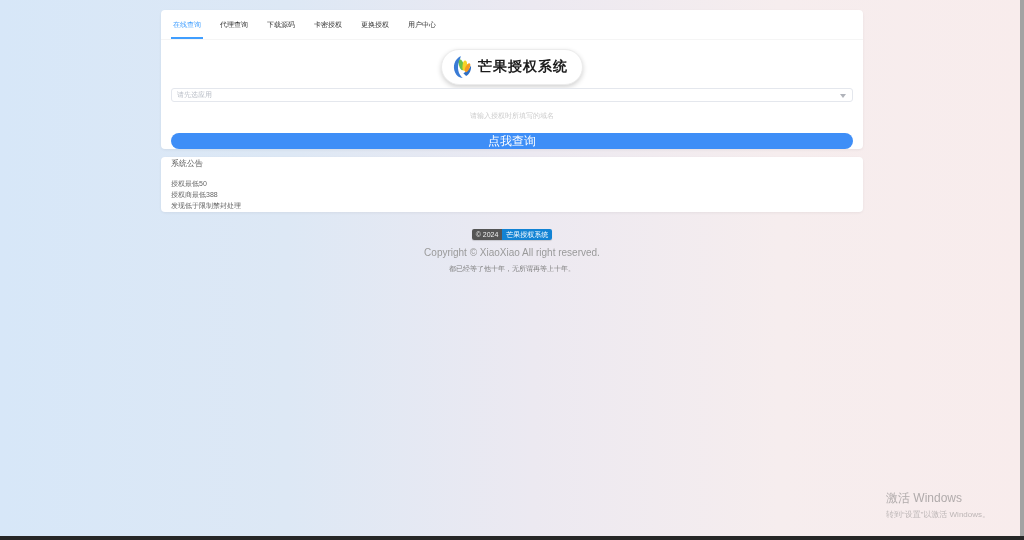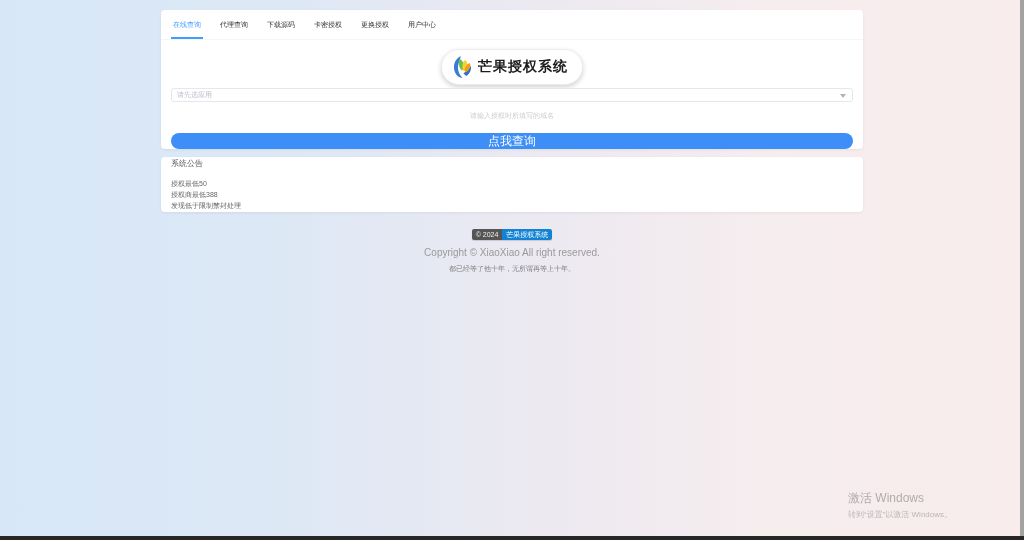--- a/index.html
+++ b/index.html
@@ -107,21 +107,21 @@
     line-height: 1;
     border-radius: 2px;
     overflow: hidden;
     box-shadow: 0 1px 1px rgba(0,0,0,0.15);
   }
   .badge-left  { background: #555555; color: #f0f0f0; padding: 2px 4px; }
   .badge-right { background: #1283d4; color: #ffffff; padding: 2px 4px; }
   .copyright { margin-top: 6px; font-size: 10px; color: #9a9a9a; }
   .quote     { margin-top: 6px; font-size: 7px; color: #7f7f7f; }
   
-  .watermark { position: absolute; left: 848px; top: 490px; color: rgba(105,105,105,0.50); }
+  .watermark { position: absolute; left: 886px; top: 490px; color: rgba(105,105,105,0.50); }
   .wm-line1 { font-size: 12px; }
   .wm-line2 { font-size: 8px; margin-top: 2px; color: rgba(105,105,105,0.42); }
   
   .edge-right  { position: absolute; right: 0; top: 0; width: 4px; height: 540px; background: #a3a3a3; }
   .edge-bottom { position: absolute; left: 0; bottom: 0; width: 1024px; height: 4px; background: #262626; }
 </style>
 </head>
 <body>
 
 <div class="content">

